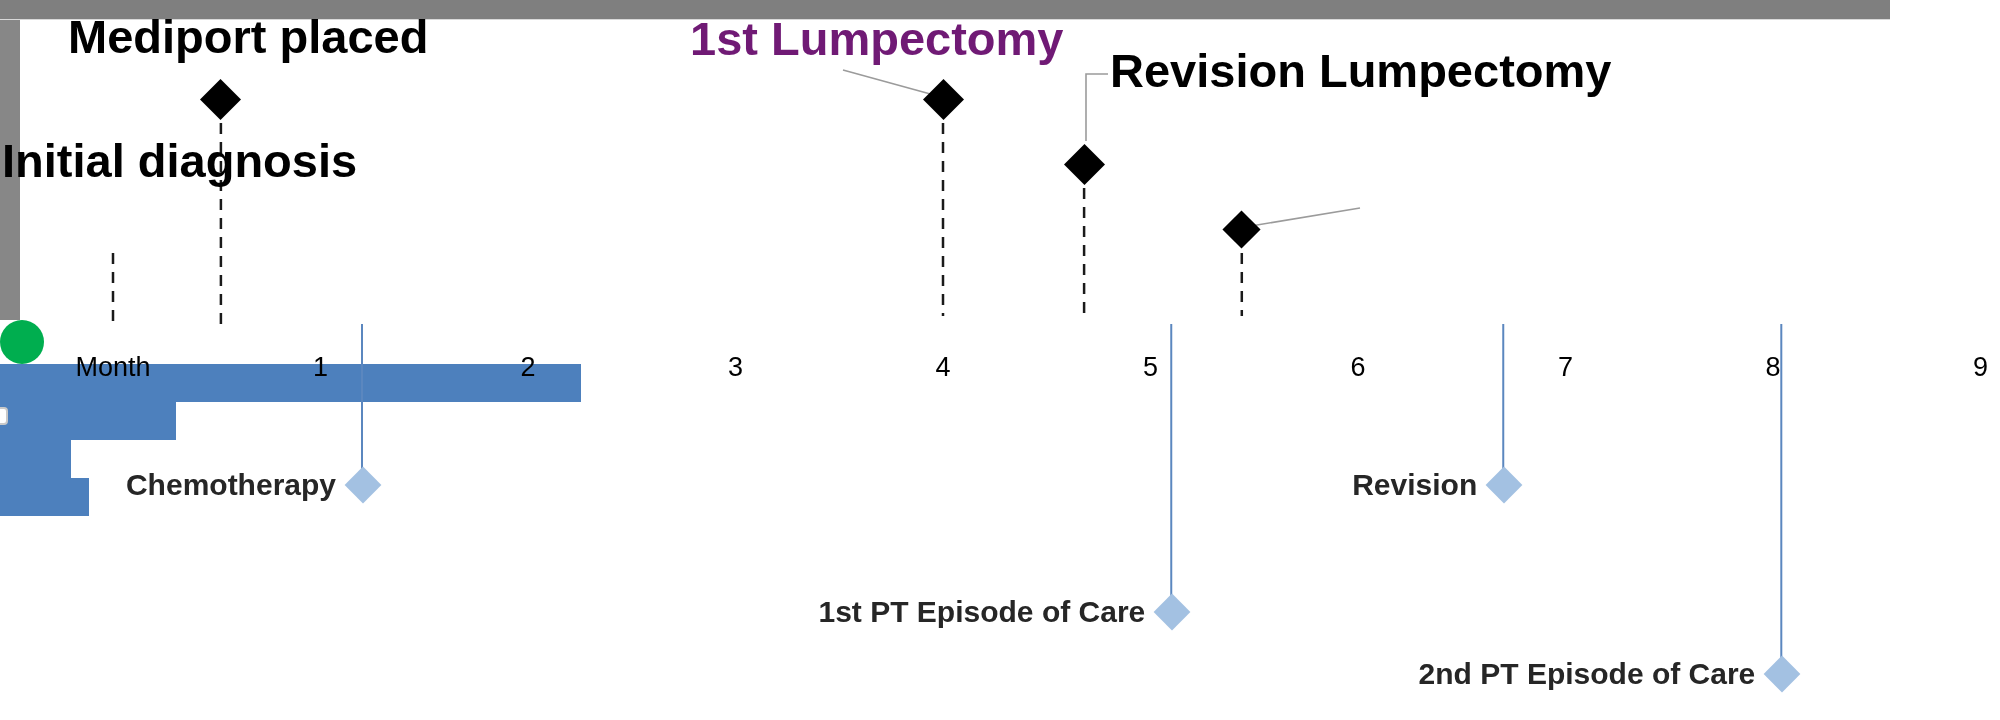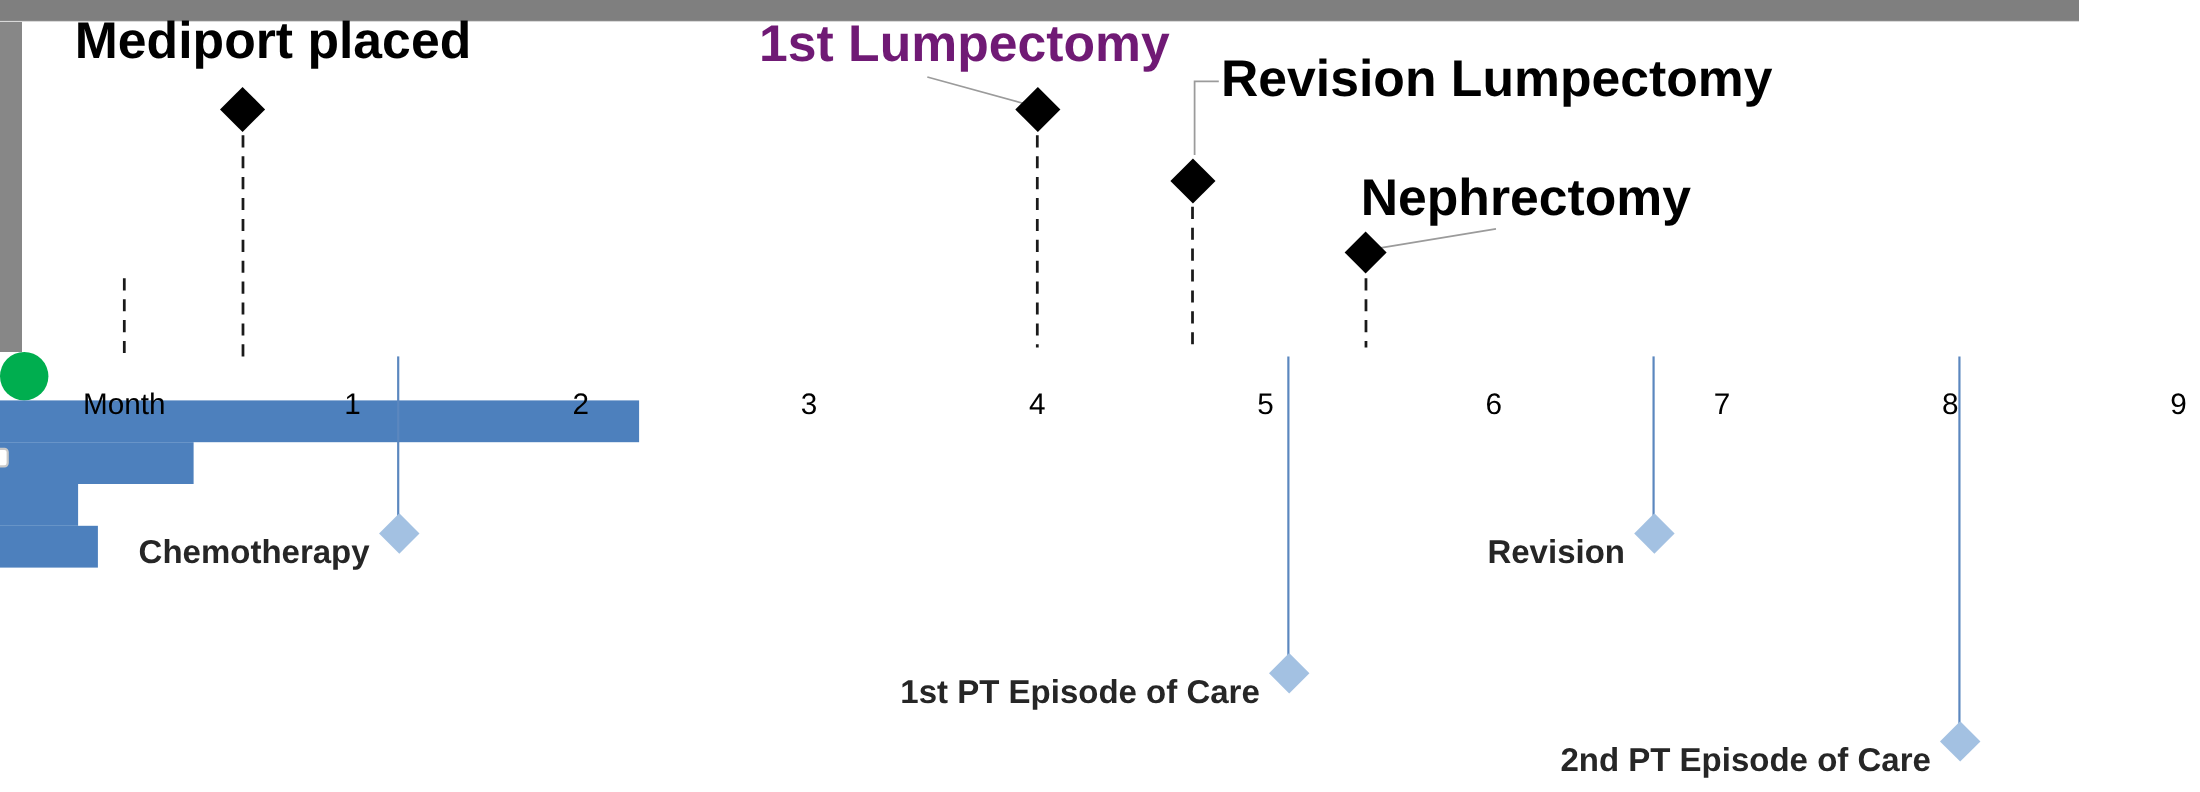--- a/index.html
+++ b/index.html
@@ -25,21 +25,20 @@
     text-align:center;
     white-space:nowrap;
   }
   .bar-label{
     position:absolute;
     font-weight:bold;
     font-size:30px;
     line-height:36px;
     text-align:right;
     white-space:nowrap;
-    margin-top:18px;
   }
   .marker-diamond{position:absolute;transform:rotate(45deg);}
   .bar-diamond{position:absolute;transform:rotate(45deg);}
   svg#lines{position:absolute;left:0;top:0;pointer-events:none;}
   #clipped-artifact{
     position:absolute;
     left:-7px;top:407px;width:15px;height:18px;
     border:2px solid #c9c9c9;border-radius:4px;background:#ffffff;
   }
 </style>
@@ -77,28 +76,28 @@
     <div class="axis-label" style="left: 280.5px; top: 352px; width: 80px; color: rgb(0, 0, 0);">1</div>
     <div class="axis-label" style="left: 488px; top: 352px; width: 80px; color: rgb(0, 0, 0);">2</div>
     <div class="axis-label" style="left: 695.5px; top: 352px; width: 80px; color: rgb(0, 0, 0);">3</div>
     <div class="axis-label" style="left: 903px; top: 352px; width: 80px; color: rgb(0, 0, 0);">4</div>
     <div class="axis-label" style="left: 1110.5px; top: 352px; width: 80px; color: rgb(0, 0, 0);">5</div>
     <div class="axis-label" style="left: 1318px; top: 352px; width: 80px; color: rgb(0, 0, 0);">6</div>
     <div class="axis-label" style="left: 1525.5px; top: 352px; width: 80px; color: rgb(0, 0, 0);">7</div>
     <div class="axis-label" style="left: 1733px; top: 352px; width: 80px; color: rgb(0, 0, 0);">8</div>
     <div class="axis-label" style="left: 1940.5px; top: 352px; width: 80px; color: rgb(0, 0, 0);">9</div>
     <div style="left: 91px; top: 205px; width: 44px; height: 44px; border-radius: 50%; background: rgb(0, 174, 79);"></div>
+    <div class="event-title" style="left: 2px; top: 141px; color: rgb(0, 0, 0);">Initial diagnosis</div>
     <div class="marker-diamond" style="left: 206.4px; top: 84.5px; width: 29px; height: 29px; background: rgb(0, 0, 0);"></div>
     <div class="event-title" style="left: 68px; top: 17px; color: rgb(0, 0, 0);">Mediport placed</div>
     <div class="marker-diamond" style="left: 928.5px; top: 84.5px; width: 29px; height: 29px; background: rgb(0, 0, 0);"></div>
     <div class="event-title" style="left: 690px; top: 19px; color: #701a75;">1st Lumpectomy</div>
     <div class="marker-diamond" style="left: 1069.6px; top: 149.5px; width: 29px; height: 29px; background: rgb(0, 0, 0);"></div>
     <div class="event-title" style="left: 1110px; top: 51px; color: rgb(0, 0, 0);">Revision Lumpectomy</div>
     <div class="marker-diamond" style="left: 1228.3px; top: 215.5px; width: 27px; height: 27px; background: rgb(0, 0, 0);"></div>
-    <div class="event-title" style="left: 1237px; top: 159px; color: rgb(0, 0, 0);">Nephrectomy</div>
     <div style="left: 362px; top: 466px; width: 581px; height: 38px; background: rgb(77, 128, 189);"></div>
     <div class="bar-diamond" style="left: 350px; top: 472px; width: 26px; height: 26px; background: rgb(163, 193, 226);"></div>
     <div class="bar-label" style="right: 1664px; top: 467px; color: rgb(38, 38, 38);">Chemotherapy</div>
     <div style="left: 1503.25px; top: 466px; width: 176.375px; height: 38px; background: rgb(77, 128, 189);"></div>
     <div class="bar-diamond" style="left: 1491.25px; top: 472px; width: 26px; height: 26px; background: rgb(163, 193, 226);"></div>
     <div class="bar-label" style="right: 522.75px; top: 467px; color: rgb(38, 38, 38);">Revision</div>
     <div style="left: 1171.25px; top: 593px; width: 70.55px; height: 38px; background: rgb(77, 128, 189);"></div>
     <div class="bar-diamond" style="left: 1159.25px; top: 599px; width: 26px; height: 26px; background: rgb(163, 193, 226);"></div>
     <div class="bar-label" style="right: 854.75px; top: 594px; color: rgb(38, 38, 38);">1st PT Episode of Care</div>
     <div style="left: 1781.3px; top: 655px; width: 89.225px; height: 38px; background: rgb(77, 128, 189);"></div>

